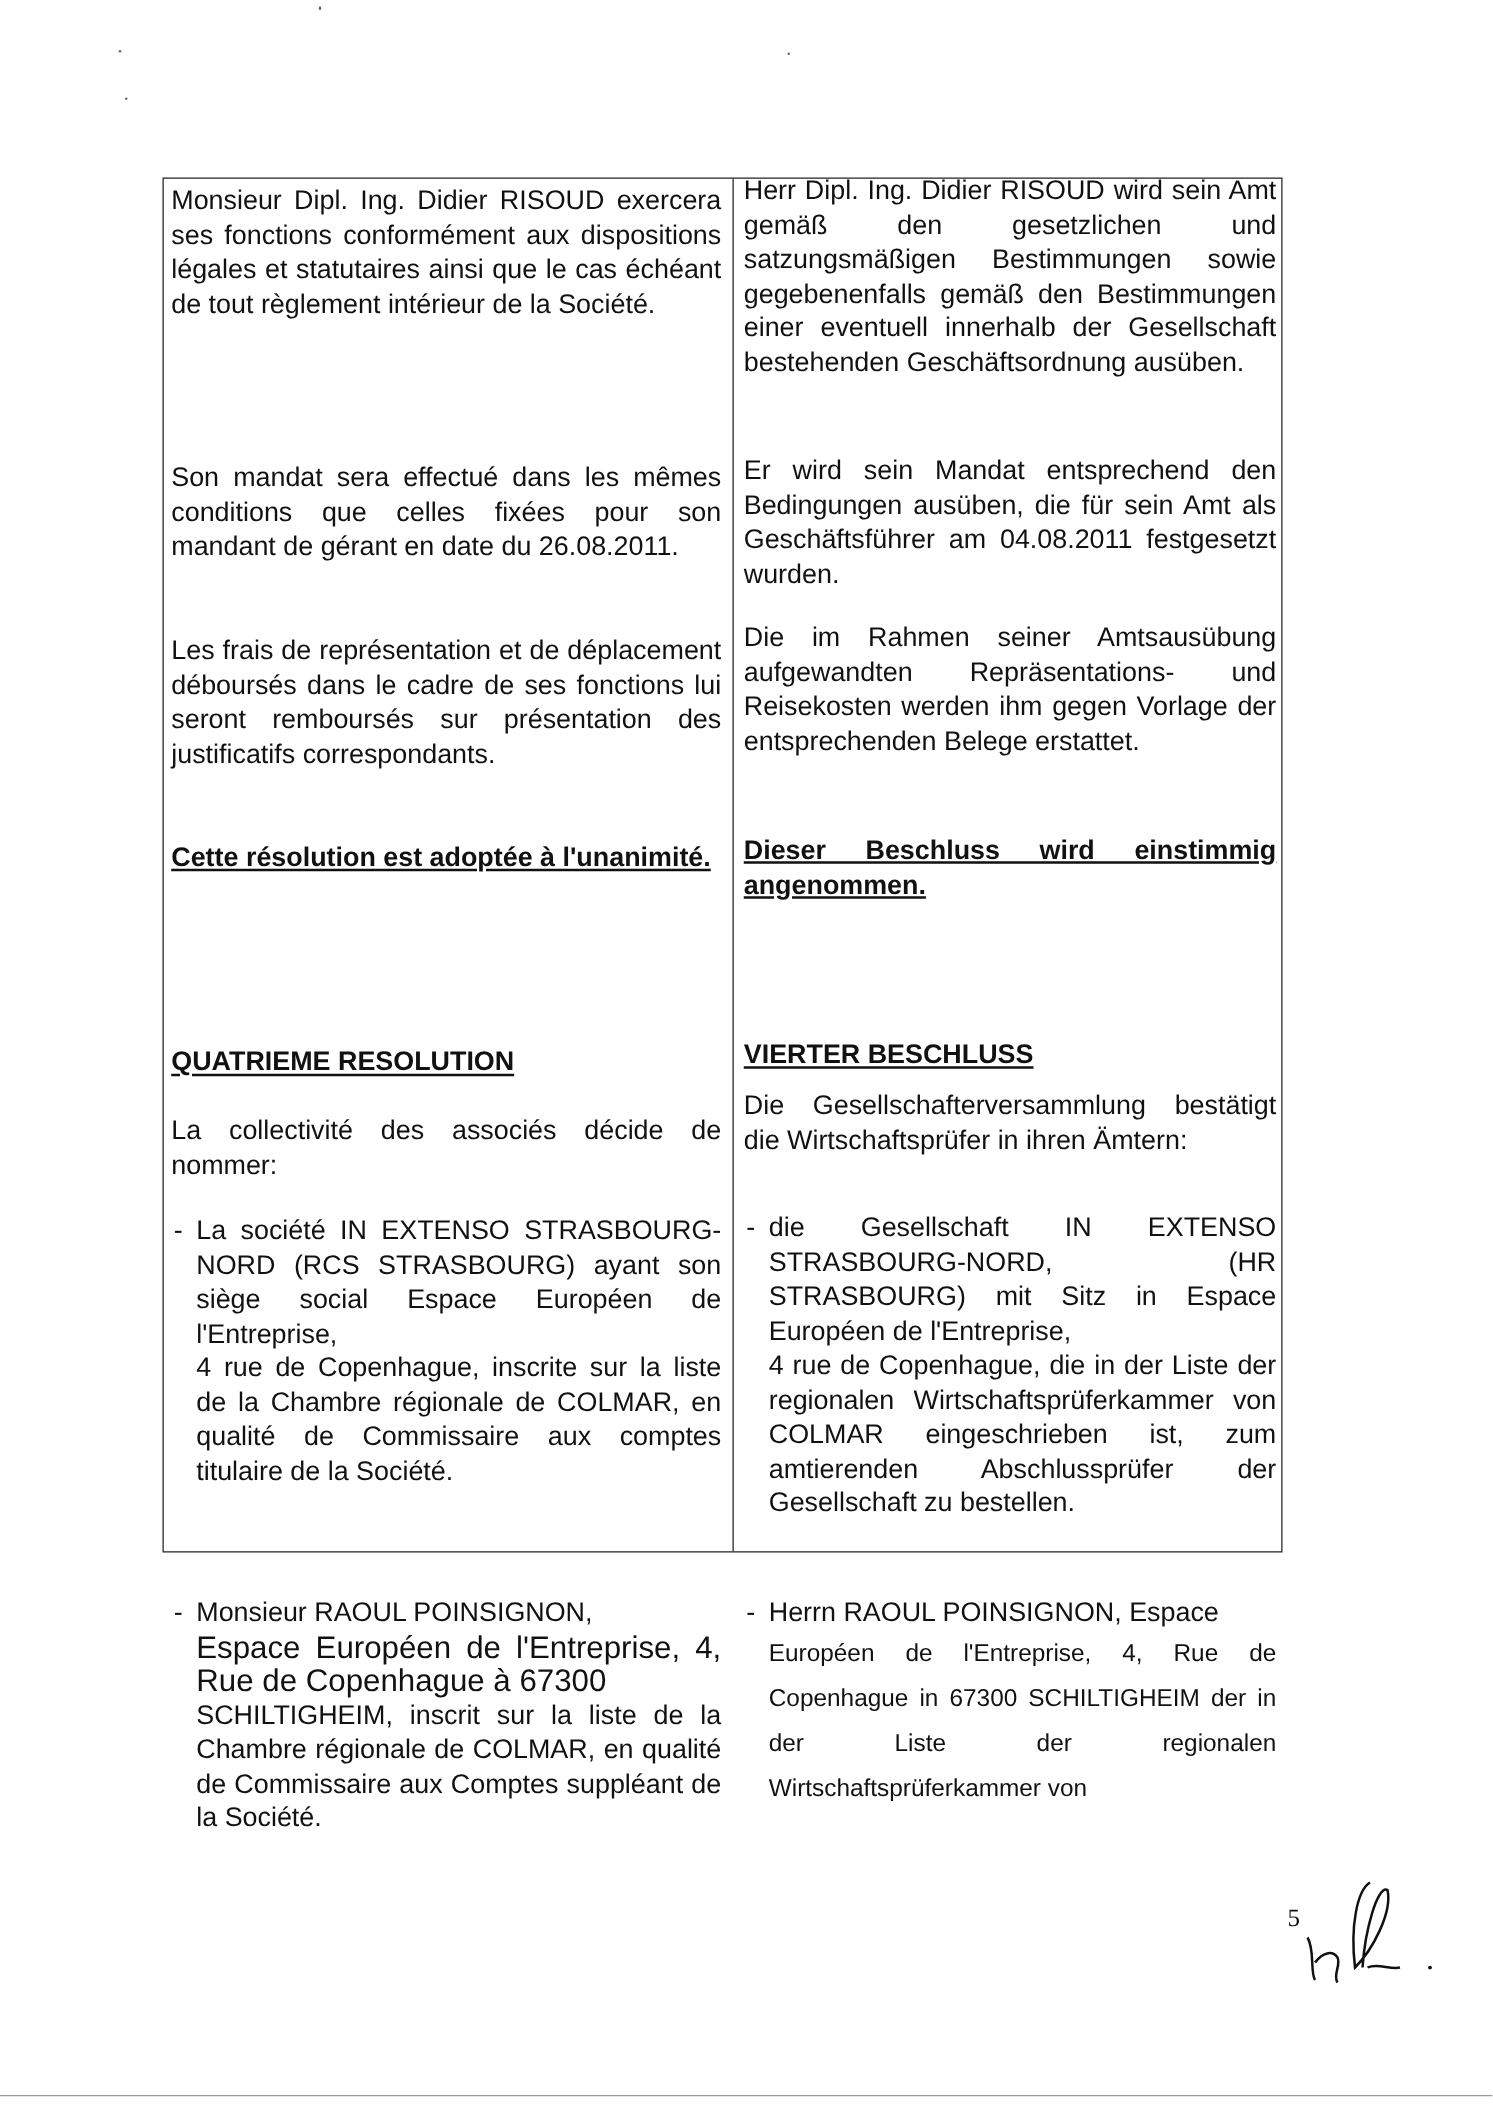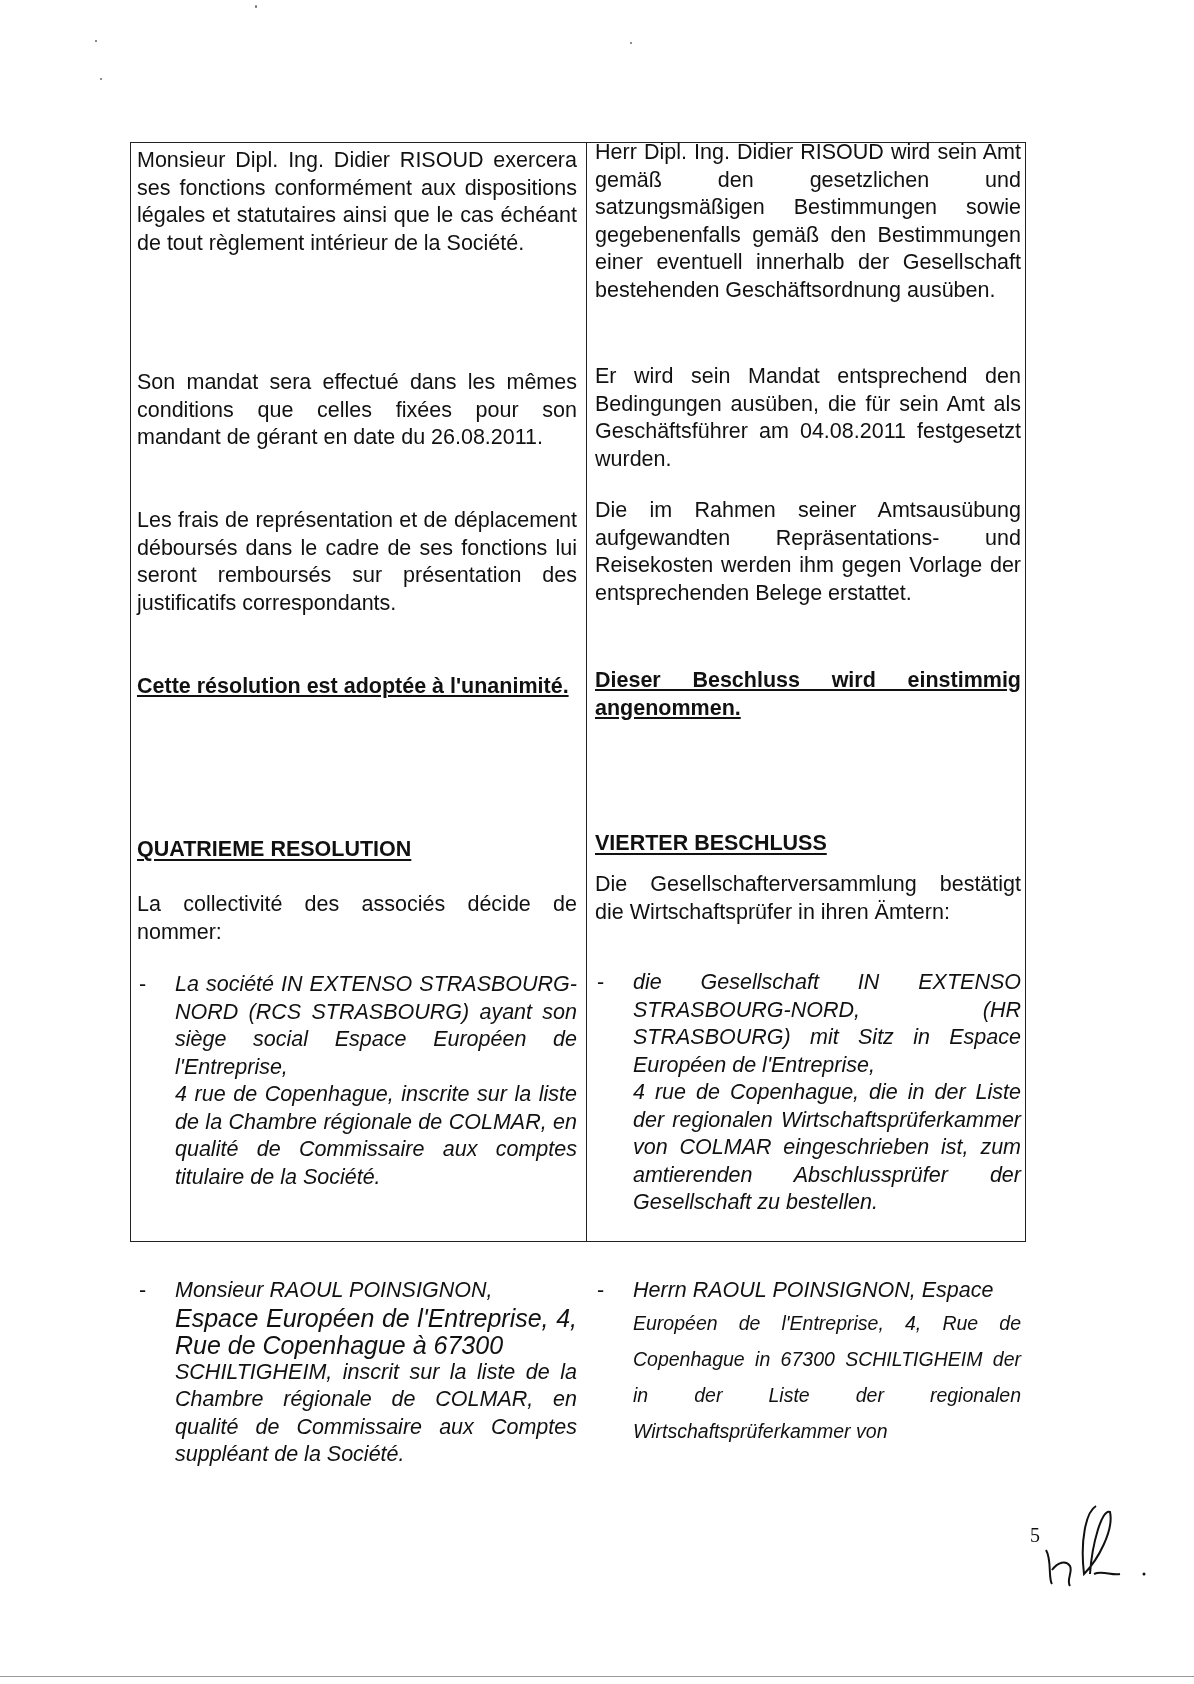--- a/index.html
+++ b/index.html
@@ -29,21 +29,21 @@
   .heading {
     position: absolute; left: 0; right: 0; text-align: left;
     font-weight: bold; font-size: 21.5px; text-decoration: underline;
     text-underline-offset: 3px;
   }
   .bullet {
     position: absolute; left: 0; right: 0;
     font-size: 21.5px; line-height: 27.5px;
   }
   .bullet .dash { position: absolute; left: 2px; top: 0; }
-  .bullet .btext { margin-left: 38px; text-align: justify; text-align-last: left; display: block; font-style: italic; }
+  .bullet .btext { margin-left: 20px; text-align: justify; text-align-last: left; display: block; }
   .pagenum {
     position: absolute; left: 1030px; top: 1524px; font-family: "Liberation Serif", serif;
     font-size: 20px;
   }
   .signature { position: absolute; left: 1040px; top: 1500px; }
   .scan-dot { position: absolute; background: #666; border-radius: 50%; }
   .bottom-line { position: absolute; left: 0; right: 0; top: 1676px; height: 1px; background: #999; }
 </style>
 </head>
 <body>

